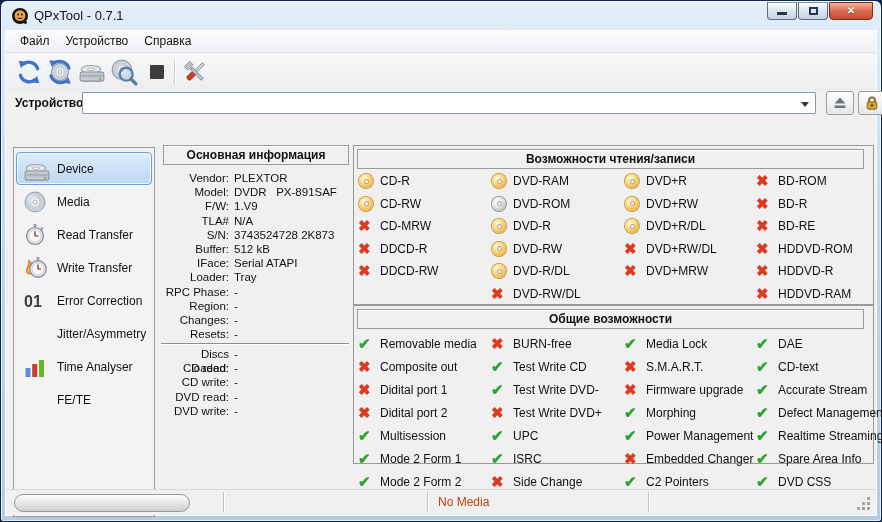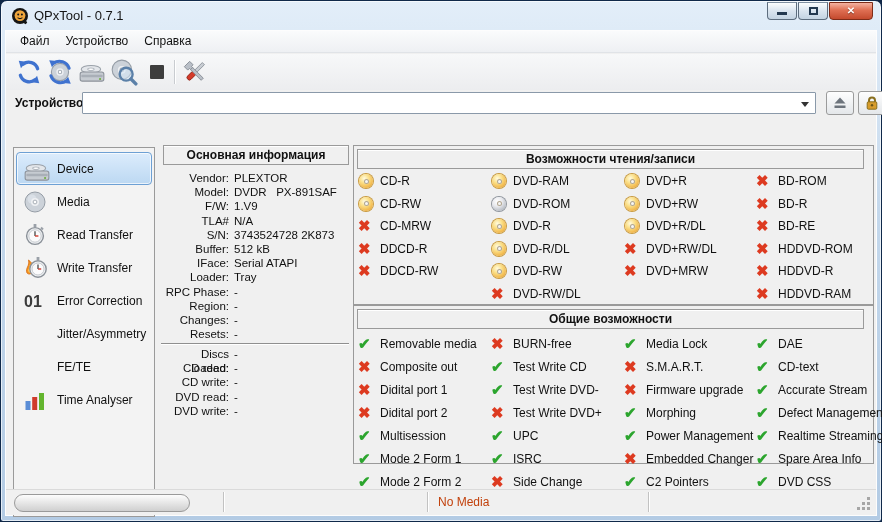--- a/index.html
+++ b/index.html
@@ -213,30 +213,30 @@
           <div class="side-item">
             <span class="side-icon"><svg width="26" height="24" viewBox="0 0 26 24">
                 <text x="1" y="18" font-family="Liberation Sans, sans-serif" font-size="16" font-weight="bold" fill="#3c3c3c">01</text>
               </svg></span>
             <span class="side-label">Error Correction</span>
           </div>
           <div class="side-item">
             <span class="side-label">Jitter/Asymmetry</span>
           </div>
           <div class="side-item">
-            <span class="side-label">FE/TE</span>
-          </div>
-          <div class="side-item">
             <span class="side-icon"><svg width="24" height="24" viewBox="0 0 24 24">
                 <rect x="2.5" y="13" width="5" height="9" fill="#5b8dd6"></rect>
                 <rect x="9.2" y="9" width="5" height="13" fill="#cf3b2c"></rect>
                 <rect x="16" y="5" width="5" height="17" fill="#63b52e"></rect>
               </svg></span>
             <span class="side-label">Time Analyser</span>
           </div>
+          <div class="side-item">
+            <span class="side-label">FE/TE</span>
+          </div>
         </div>
 
       <div class="info-panel">
         <div class="grp-header info-header">Основная информация</div>
         <div class="info-rows" id="info-rows-1">
             <div class="info-row">
               <span class="lbl">Vendor:</span>
               <span class="val">PLEXTOR</span>
             </div>
             <div class="info-row">
@@ -353,27 +353,27 @@
             <div class="cap-item" style="height: 22.5px;">
               <span class="cap-ic">
                 <span class="disc gold"></span>
               </span>
               <span>DVD-R</span>
             </div>
             <div class="cap-item" style="height: 22.5px;">
               <span class="cap-ic">
                 <span class="disc gold"></span>
               </span>
+              <span>DVD-RW</span>
+            </div>
+            <div class="cap-item" style="height: 22.5px;">
+              <span class="cap-ic">
+                <span class="disc gold"></span>
+              </span>
               <span>DVD-R/DL</span>
-            </div>
-            <div class="cap-item" style="height: 22.5px;">
-              <span class="cap-ic">
-                <span class="disc gold"></span>
-              </span>
-              <span>DVD-RW</span>
             </div>
             <div class="cap-item" style="height: 22.5px;">
               <span class="cap-ic"><span class="mark no">✖</span></span>
               <span>DVD-RW/DL</span>
             </div>
           </div>
           <div class="caps-col" style="left: 270px; top: 24px;">
             <div class="cap-item" style="height: 22.5px;">
               <span class="cap-ic">
                 <span class="disc gold"></span>

